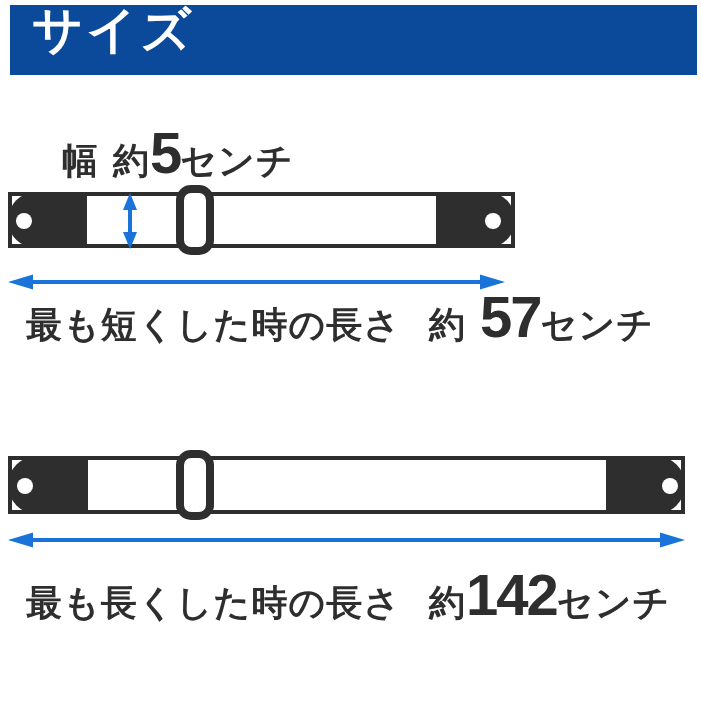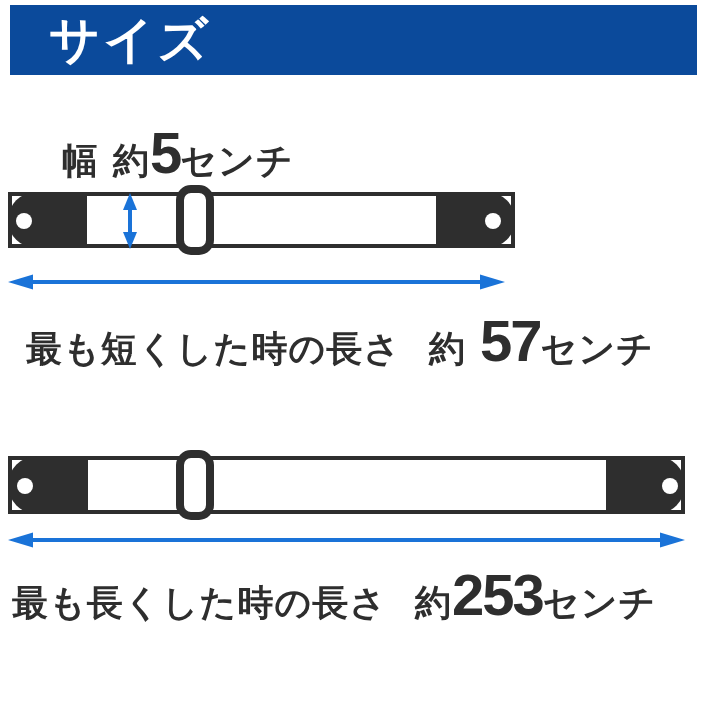--- a/index.html
+++ b/index.html
@@ -5,35 +5,35 @@
   * { margin:0; padding:0; box-sizing:border-box; }
   html,body { background:#ffffff; }
   .stage {
     position:relative; width:701px; height:701px; background:#ffffff;
     font-family:"Liberation Sans","DejaVu Sans",sans-serif;
     color:#2e2e2e; overflow:hidden;
   }
   
   .banner {
     position:absolute; left:10px; top:5px; width:687px; height:70px;
-    background:#0b4a9b; display:flex; align-items:center;padding-left:17px;
+    background:#0b4a9b; display:flex; 
   }
   .banner-title {
     color:#ffffff; font-size:50px; font-weight:900; letter-spacing:3px;
     padding-left:22px; line-height:1;
   }
   
   .annot { position:absolute; display:flex; align-items:baseline; white-space:nowrap; }
   .annot .t  { font-size:36px; font-weight:900; letter-spacing:1px; }
   .annot .num{ font-size:58px; font-weight:900; letter-spacing:-2px; line-height:1; }
   .annot .gap-wide { display:inline-block; width:28px; }
   .annot .gap-sm   { display:inline-block; width:14px; }
   .width-annot { left:62px;  top:124px; }
-  .short-annot { left:26px;  top:312px;justify-content:flex-end; }
-  .long-annot  { left:12px;  top:566px; }
+  .short-annot { left:26px;  top:288px;justify-content:flex-end; }
+  .long-annot  { left:26px;  top:566px; }
   
   .band {
     position:absolute; background:#ffffff;
     border:4px solid #2e2e2e;
   }
   .endcap { position:absolute; background:#2e2e2e; }
   .endcap.left  { border-radius:29px 0 0 29px; }
   .endcap.right { border-radius:0 29px 29px 0; }
   .hole {
     position:absolute; width:16px; height:16px; border-radius:50%;
@@ -118,17 +118,17 @@
   <svg class="arrow h-arrow2" width="677" height="20" viewBox="0 0 677 20">
     <line x1="18" y1="10" x2="659" y2="10" stroke="#1a73d8" stroke-width="4"></line>
     <polygon points="0,10 25,2.5 25,17.5" fill="#1a73d8"></polygon>
     <polygon points="677,10 652,2.5 652,17.5" fill="#1a73d8"></polygon>
   </svg>
 
   <div class="annot long-annot">
     <span class="t">最も長くした時の長さ</span>
     <span class="gap-wide"></span>
     <span class="t">約</span>
-    <span class="num">253</span>
+    <span class="num">142</span>
     <span class="t">センチ</span>
   </div>
 
 </div>
 
 </body></html>

